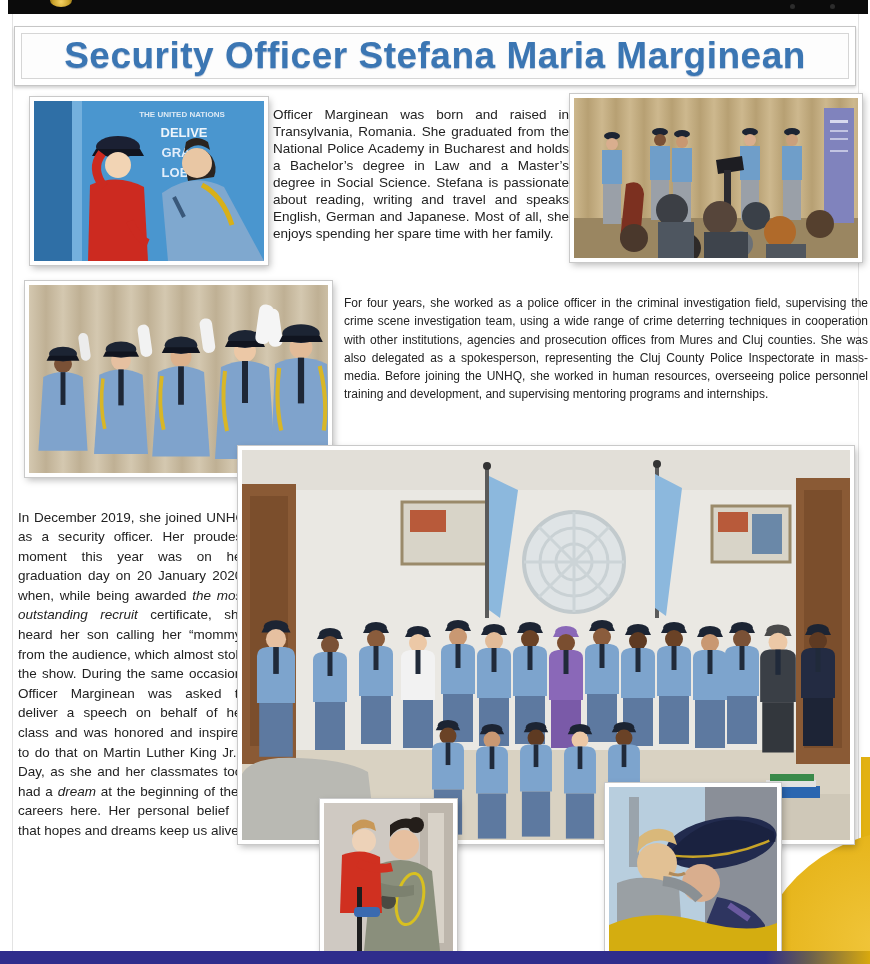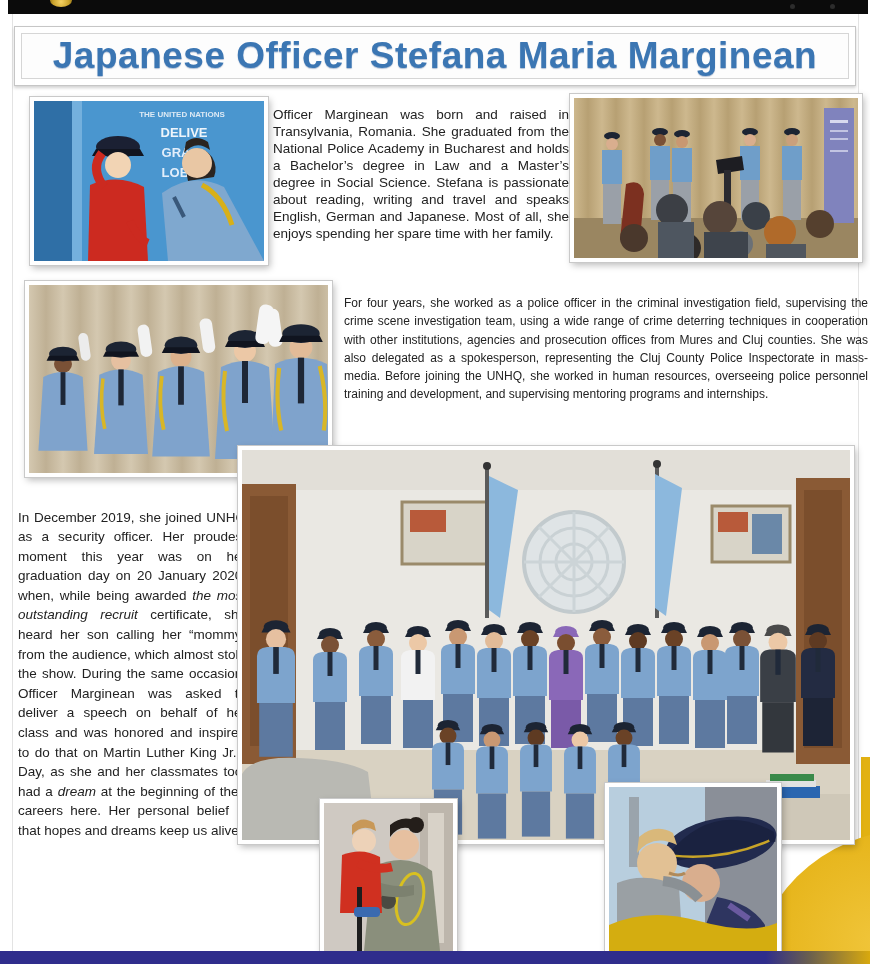--- a/index.html
+++ b/index.html
@@ -52,21 +52,21 @@
     <div class="ctrl-dot" style="left:822px;"></div>
   </div>
 
   <div class="page-edge" style="left:12px;"></div>
   <div class="page-edge" style="left:858px;"></div>
 
   <div class="gold-strip"></div>
   <div class="gold-circle"></div>
 
   <div class="title-banner">
-    <h1>Japanese Officer Stefana Maria Marginean</h1>
+    <h1>Security Officer Stefana Maria Marginean</h1>
   </div>
 
   <p class="para p1">Officer Marginean was born and raised in Transylvania, Romania. She graduated from the National Police Academy in Bucharest and holds a Bachelor’s degree in Law and a Master’s degree in Social Science. Stefana is passionate about reading, writing and travel and speaks English, German and Japanese. Most of all, she enjoys spending her spare time with her family.</p>
 
   <p class="para p2">For four years, she worked as a police officer in the criminal investigation field, supervising the crime scene investigation team, using a wide range of crime deterring techniques in cooperation with other institutions, agencies and prosecution offices from Mures and Cluj counties. She was also delegated as a spokesperson, representing the Cluj County Police Inspectorate in mass-media. Before joining the UNHQ, she worked in human resources, overseeing police personnel training and development, and supervising mentoring programs and internships.</p>
 
   <p class="para p3"><span>In December 2019, she joined UNHQ as a security officer. Her proudest moment this year was on her graduation day on 20 January 2020, when, while being awarded </span><em>the most outstanding recruit</em><span> certificate, she heard her son calling her “mommy” from the audience, which almost stole the show. During the same occasion, Officer Marginean was asked to deliver a speech on behalf of her class and was honored and inspired to do that on Martin Luther King Jr.’s Day, as she and her classmates too, had a </span><em>dream</em><span> at the beginning of their careers here. Her personal belief is that hopes and dreams keep us alive.</span></p>
 
   <div class="photo ph-a">
     <svg viewBox="0 0 230 160" preserveAspectRatio="none">

